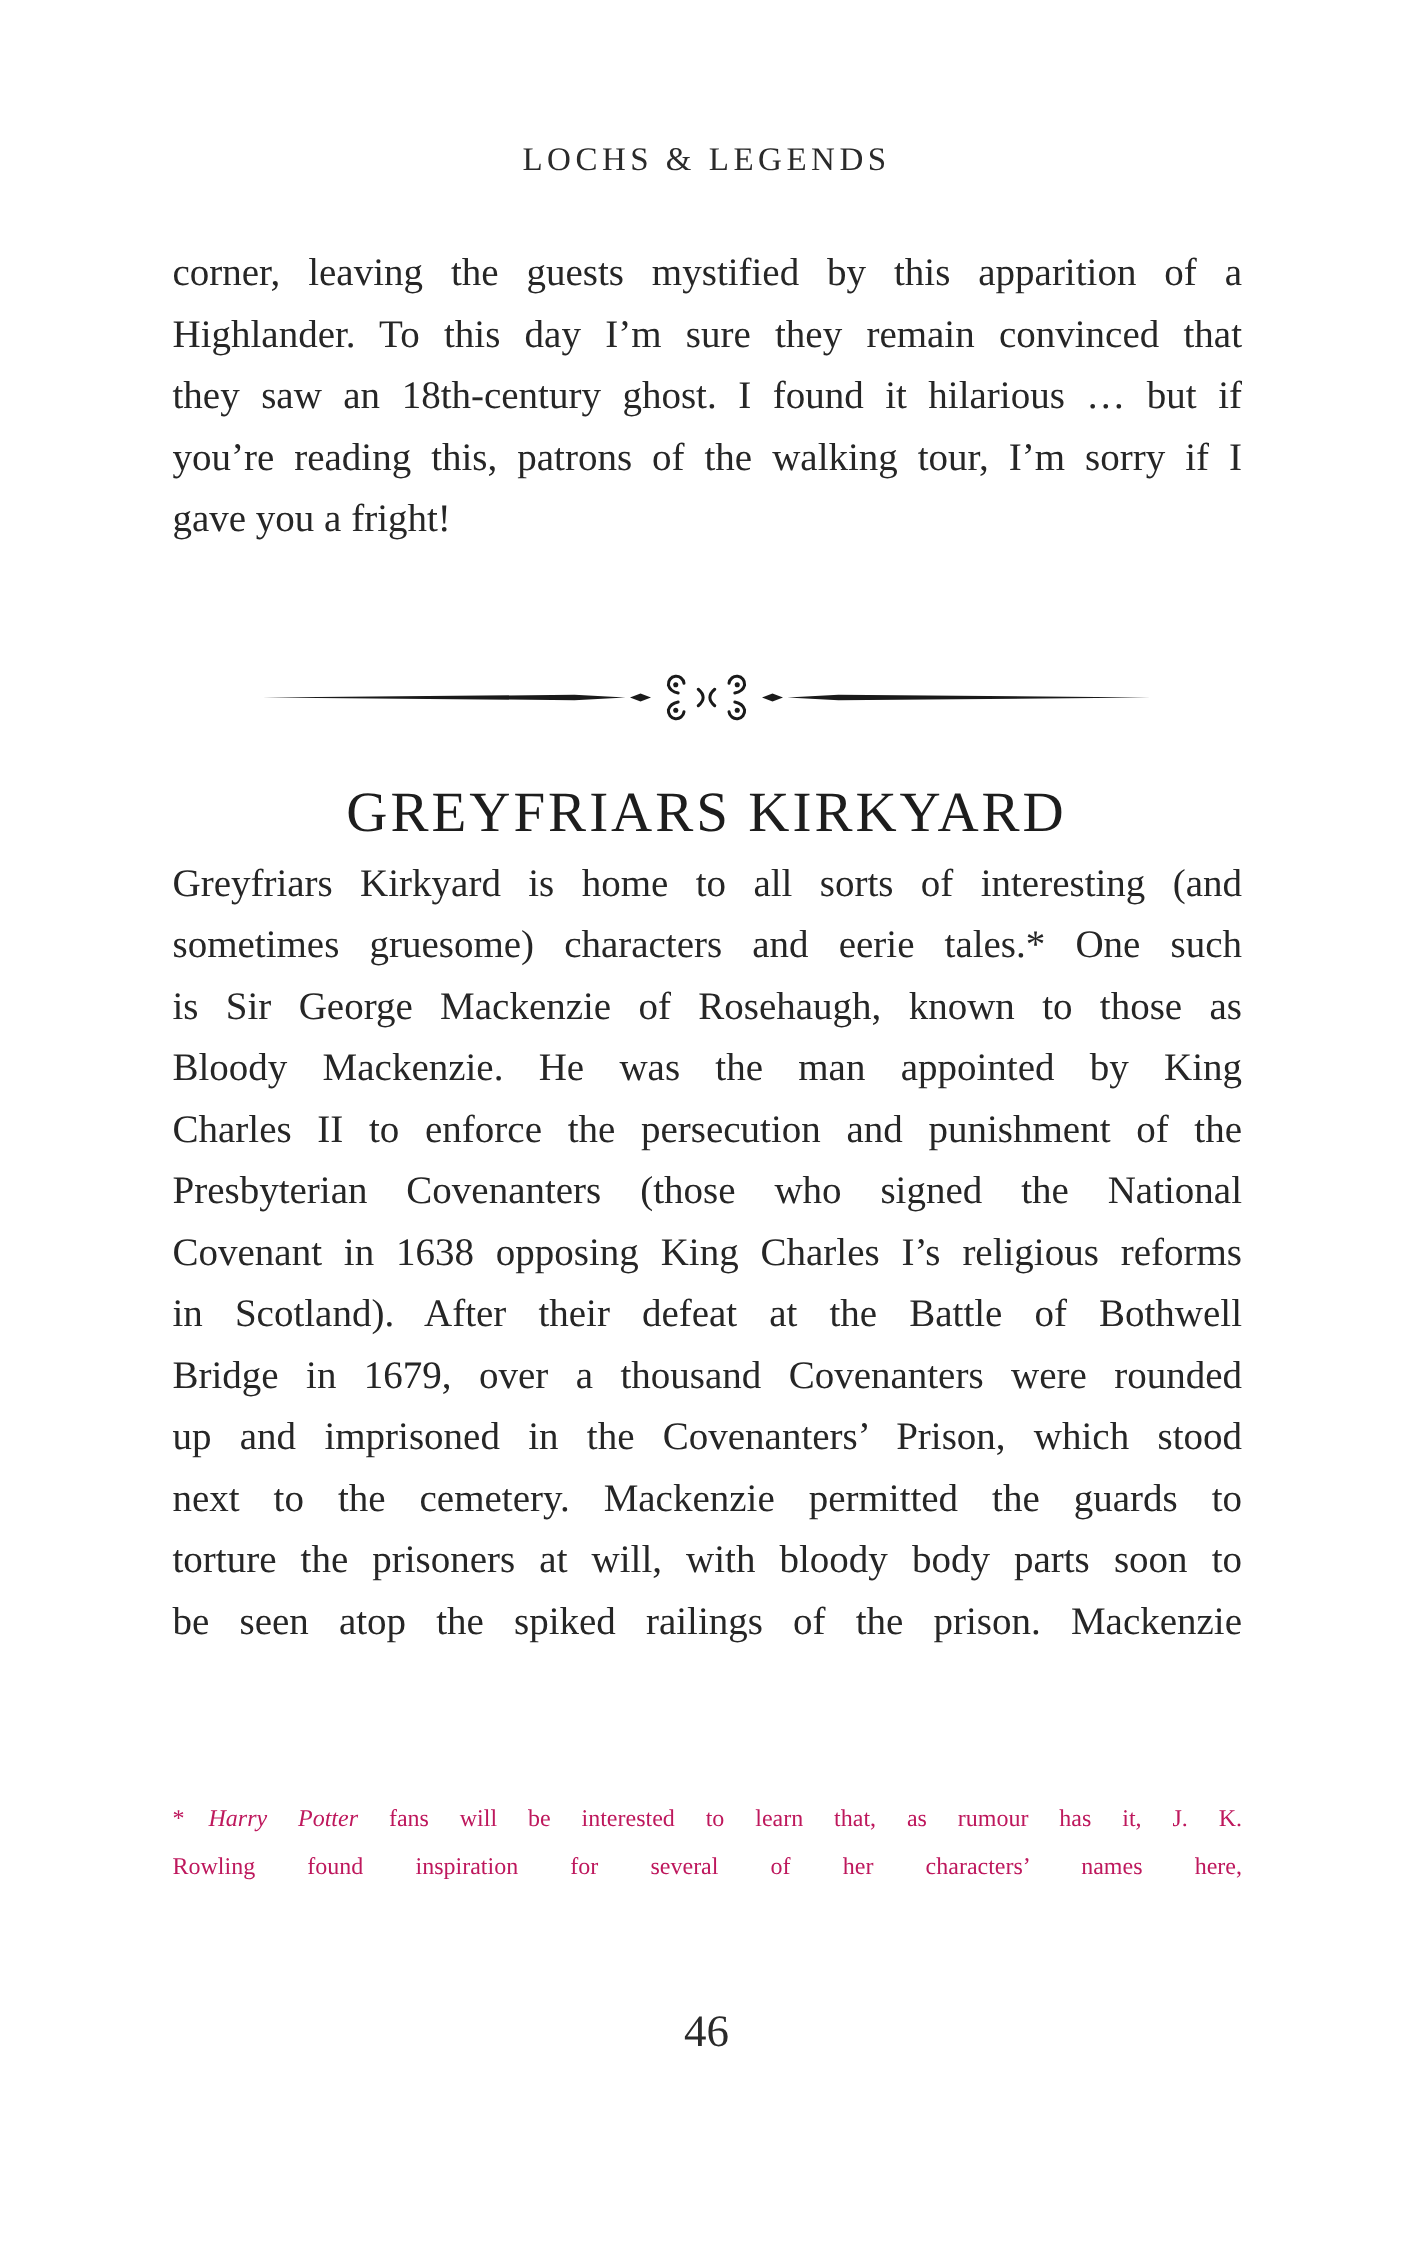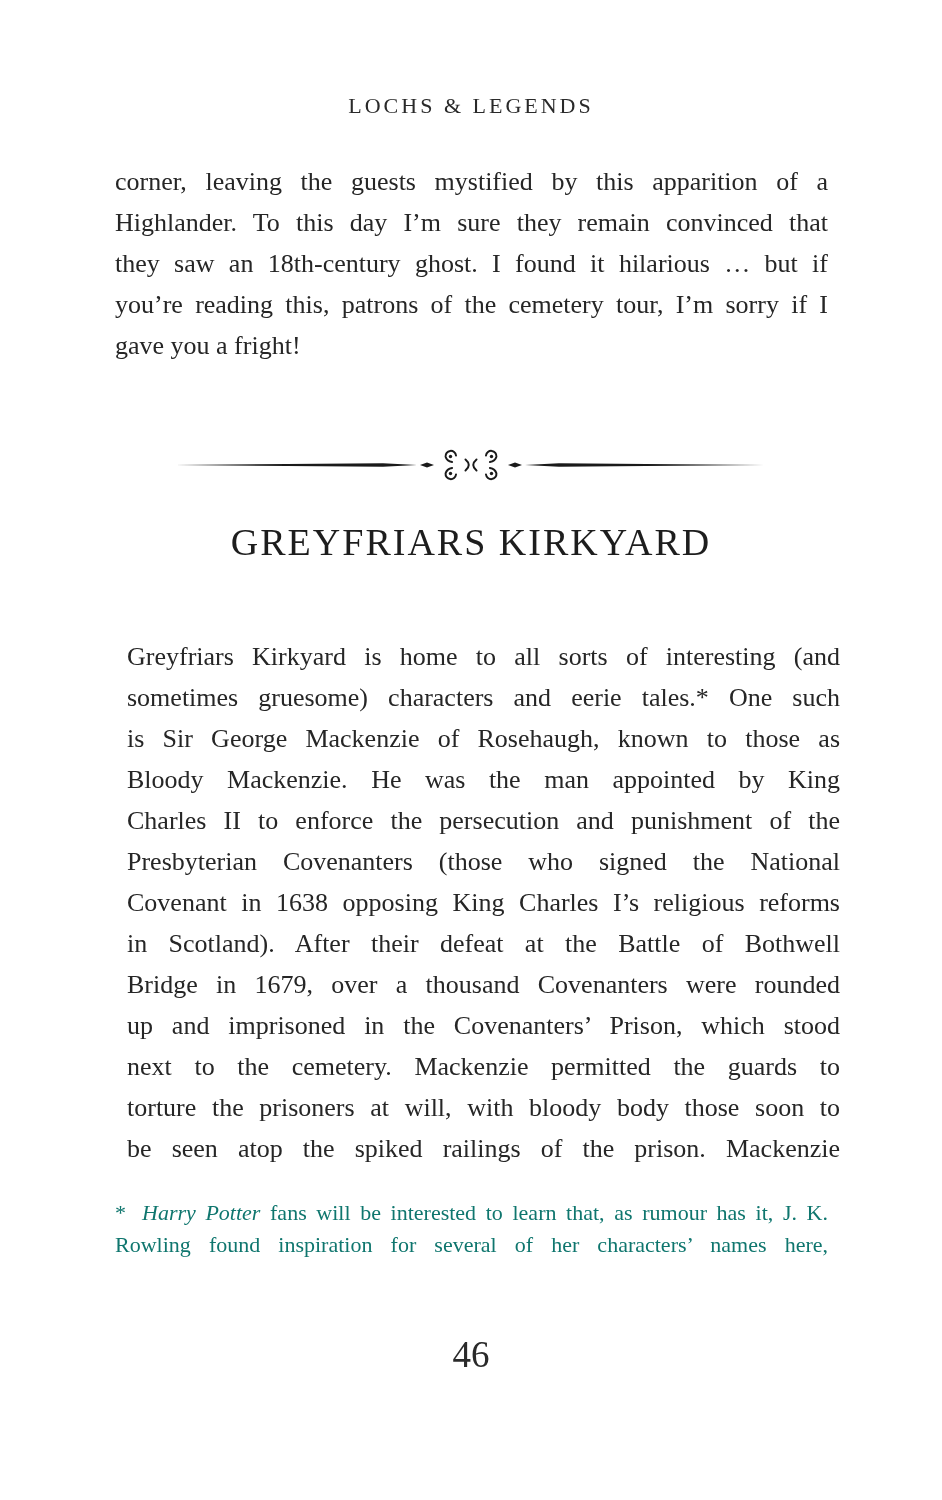--- a/index.html
+++ b/index.html
@@ -5,50 +5,50 @@
   html,body{margin:0;padding:0;}
   body{width:942px;height:1500px;background:#ffffff;overflow:hidden;}
   .sheet{position:relative;width:942px;height:1156px;background:#ffffff;
          font-family:"Liberation Serif","DejaVu Serif",serif;color:#242424;}
 
   .running-head{position:absolute;top:95px;left:0;width:942px;text-align:center;
     font-size:22px;line-height:22px;letter-spacing:3px;color:#2a2a2a;}
 
   .para{position:absolute;left:115px;width:713px;font-size:26px;color:#262626;}
   .p1{top:161px;}
-  .p2{top:636px;margin-left:12px;}
+  .p2{top:568px;}
   .para .line{height:41px;line-height:41px;white-space:normal;}
   .just{text-align:justify;text-align-last:justify;font-family:Liberation Serif, serif;}
   .left{text-align:left;}
 
   .divider{position:absolute;top:445px;left:171px;width:600px;height:40px;}
 
   .heading{position:absolute;top:523px;left:0;width:942px;margin:0;text-align:center;
     font-size:38px;line-height:38px;font-weight:normal;letter-spacing:2px;color:#1d1d1d;}
 
-  .footnote{position:absolute;top:1197px;left:115px;width:713px;font-size:22px;color:#0f766e;}
+  .footnote{position:absolute;top:1197px;left:115px;width:713px;font-size:16px;color:#be185d;}
   .footnote .fn-line{height:32px;line-height:32px;}
   .fn-marker{display:inline-block;margin-right:16px;}
   .footnote em{font-style:italic;}
 
   .page-number{position:absolute;top:1340px;left:0;width:942px;text-align:center;
-    font-size:37px;line-height:30px;color:#2a2a2a;}
+    font-size:30px;line-height:30px;color:#2a2a2a;}
 </style>
 </head>
 <body>
 
 <div class="sheet">
 
   <header class="running-head">LOCHS &amp; LEGENDS</header>
 
   <section class="para p1">
     <div class="line just">corner, leaving the guests mystified by this apparition of a</div>
     <div class="line just">Highlander. To this day I’m sure they remain convinced that</div>
     <div class="line just">they saw an 18th-century ghost. I found it hilarious … but if</div>
-    <div class="line just">you’re reading this, patrons of the cemetery tour, I’m sorry if I</div>
+    <div class="line just">you’re reading this, patrons of the walking tour, I’m sorry if I</div>
     <div class="line left">gave you a fright!</div>
   </section>
 
   <div class="divider">
     <svg width="600" height="40" viewBox="0 0 600 40" xmlns="http://www.w3.org/2000/svg" aria-hidden="true">
       <g id="divL">
         <polygon points="4,20 212,18.2 246,20 212,21.8" fill="#1a1a1a"></polygon>
         <polygon points="249,20 256,17.4 263,20 256,22.6" fill="#1a1a1a"></polygon>
         <g fill="none" stroke="#1a1a1a" stroke-width="2" stroke-linecap="round">
           <path d="M285 10.5 a5.2 5.2 0 1 0 -10.4 1.2 q1.2 4.3 6.5 5.3"></path>
@@ -69,21 +69,21 @@
     <div class="line just">sometimes gruesome) characters and eerie tales.* One such</div>
     <div class="line just">is Sir George Mackenzie of Rosehaugh, known to those as</div>
     <div class="line just">Bloody Mackenzie. He was the man appointed by King</div>
     <div class="line just">Charles II to enforce the persecution and punishment of the</div>
     <div class="line just">Presbyterian Covenanters (those who signed the National</div>
     <div class="line just">Covenant in 1638 opposing King Charles I’s religious reforms</div>
     <div class="line just">in Scotland). After their defeat at the Battle of Bothwell</div>
     <div class="line just">Bridge in 1679, over a thousand Covenanters were rounded</div>
     <div class="line just">up and imprisoned in the Covenanters’ Prison, which stood</div>
     <div class="line just">next to the cemetery. Mackenzie permitted the guards to</div>
-    <div class="line just">torture the prisoners at will, with bloody body those soon to</div>
+    <div class="line just">torture the prisoners at will, with bloody body parts soon to</div>
     <div class="line just">be seen atop the spiked railings of the prison. Mackenzie</div>
   </section>
 
   <section class="footnote">
     <div class="fn-line just">
       <span class="fn-marker">*</span><em>Harry Potter</em><span> fans will be interested to learn that, as rumour has it, J. K.</span>
     </div>
     <div class="fn-line just">Rowling found inspiration for several of her characters’ names here,</div>
   </section>
 

